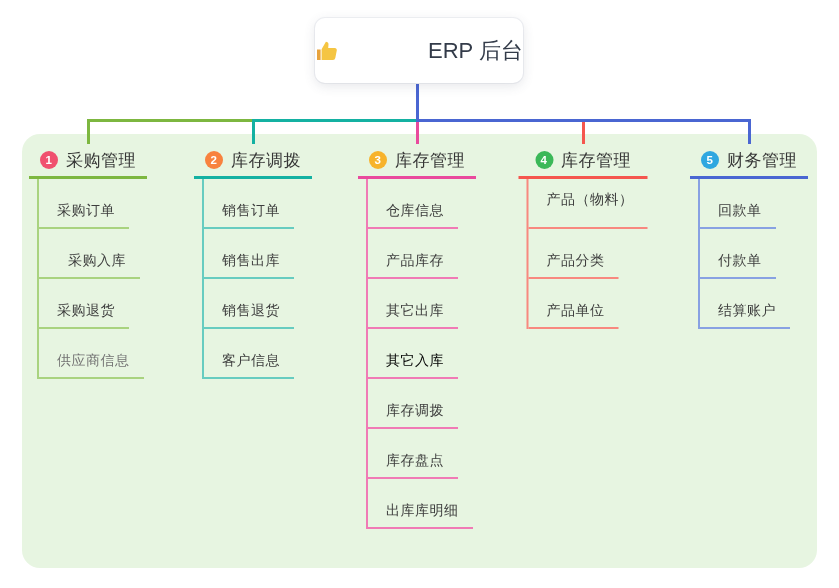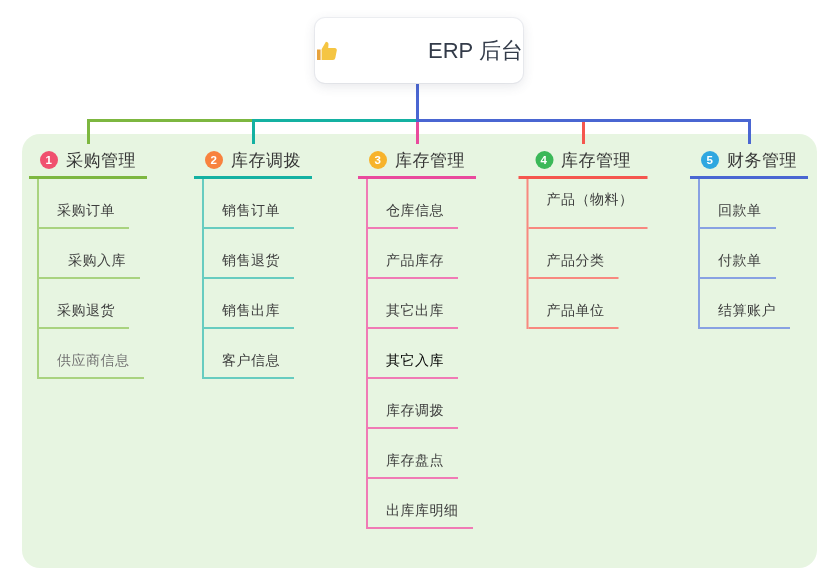--- a/index.html
+++ b/index.html
@@ -99,25 +99,25 @@
     <div class="branch-label" style="border-bottom-color: rgb(20, 177, 162); color: rgb(54, 54, 54);">
       <span class="badge" style="background: rgb(248, 130, 62);">2</span>
       <span class="branch-title">库存调拨</span>
     </div>
     <div class="subtree" style="border-left-color: rgb(103, 204, 192);">
   <div class="subitem" style="border-bottom-color: rgb(103, 204, 192); color: rgb(61, 61, 61);">
     <span>销售订单</span>
   </div>
 
   <div class="subitem" style="border-bottom-color: rgb(103, 204, 192); color: rgb(61, 61, 61);">
-    <span>销售退货</span>
+    <span>销售出库</span>
   </div>
 
   <div class="subitem" style="border-bottom-color: rgb(103, 204, 192); color: rgb(61, 61, 61);">
-    <span>销售出库</span>
+    <span>销售退货</span>
   </div>
 
   <div class="subitem" style="border-bottom-color: rgb(103, 204, 192); color: rgb(61, 61, 61);">
     <span>客户信息</span>
   </div>
 </div>
   </div>
 
   <div class="branch" style="left: 417px; top: 144px;">
     <div class="branch-label" style="border-bottom-color: rgb(233, 74, 157); color: rgb(54, 54, 54);">

